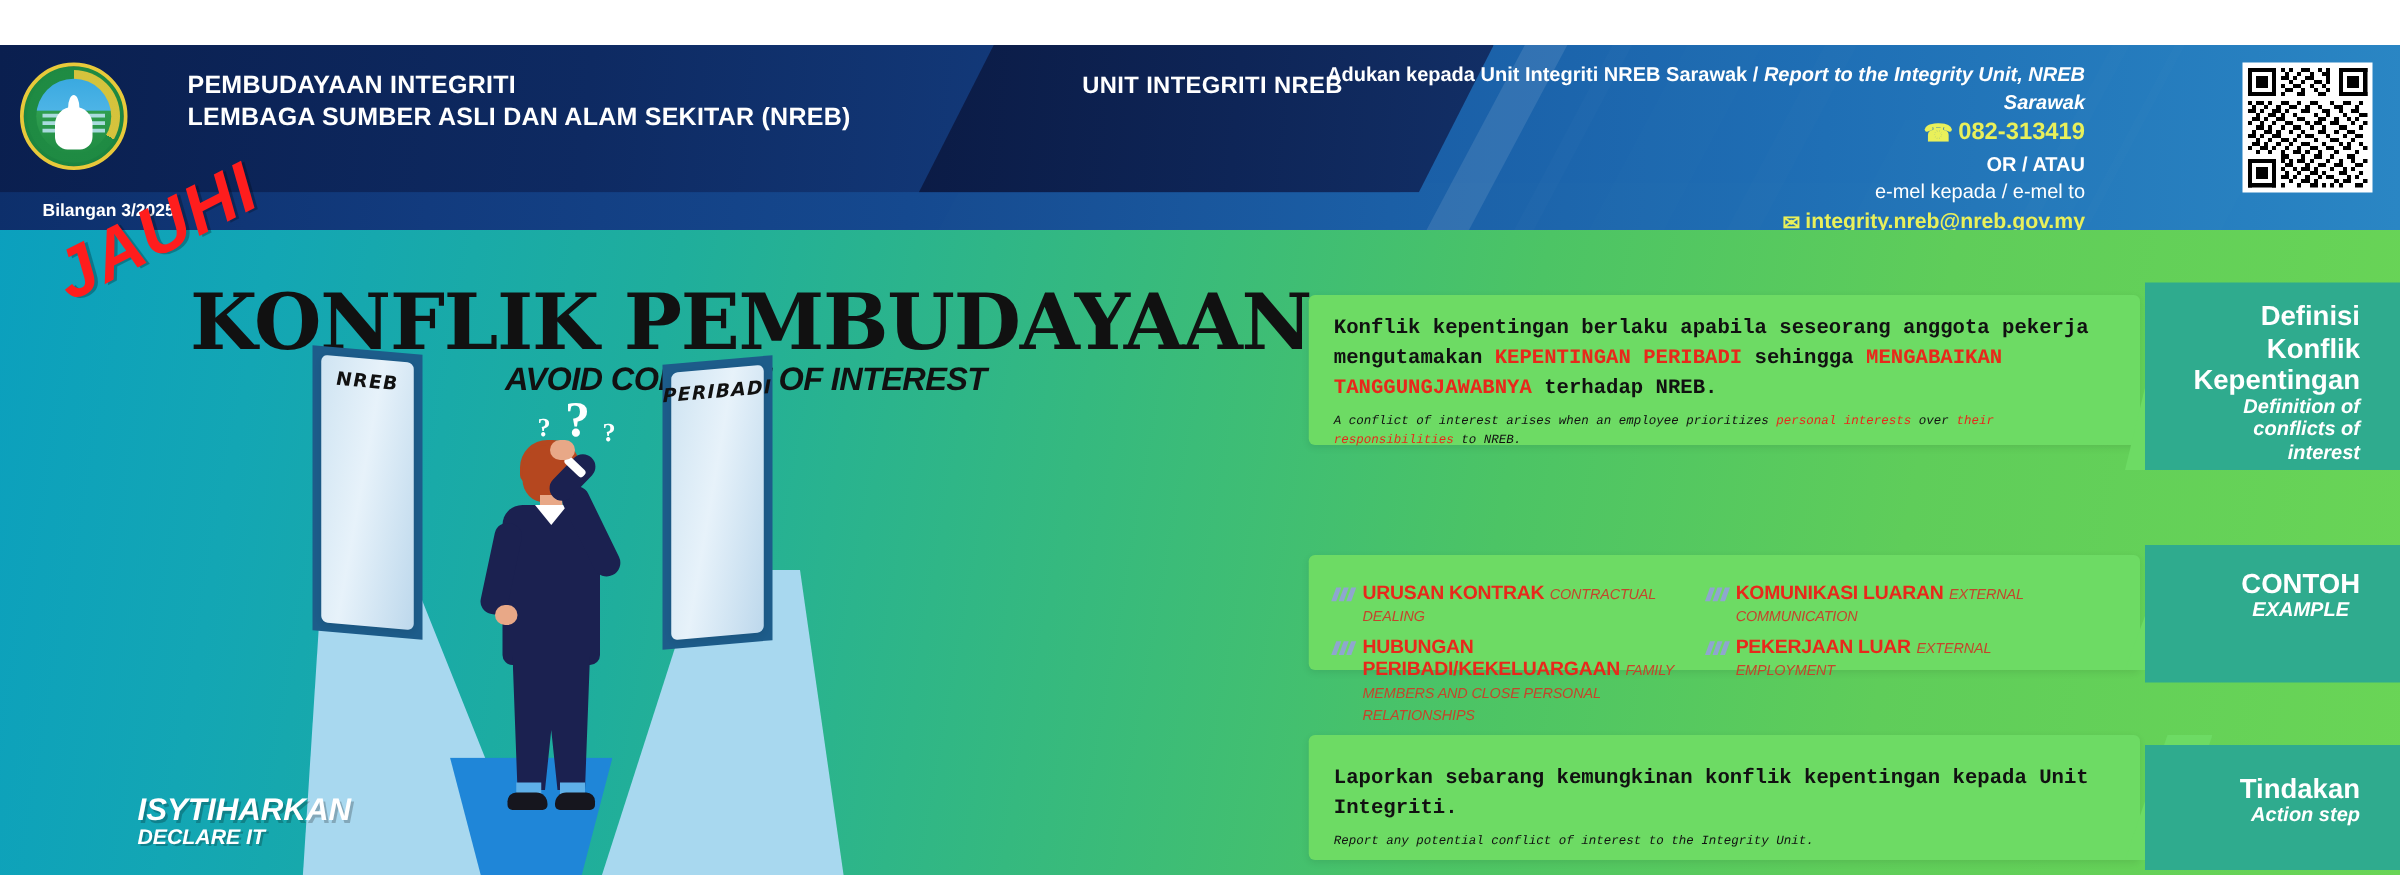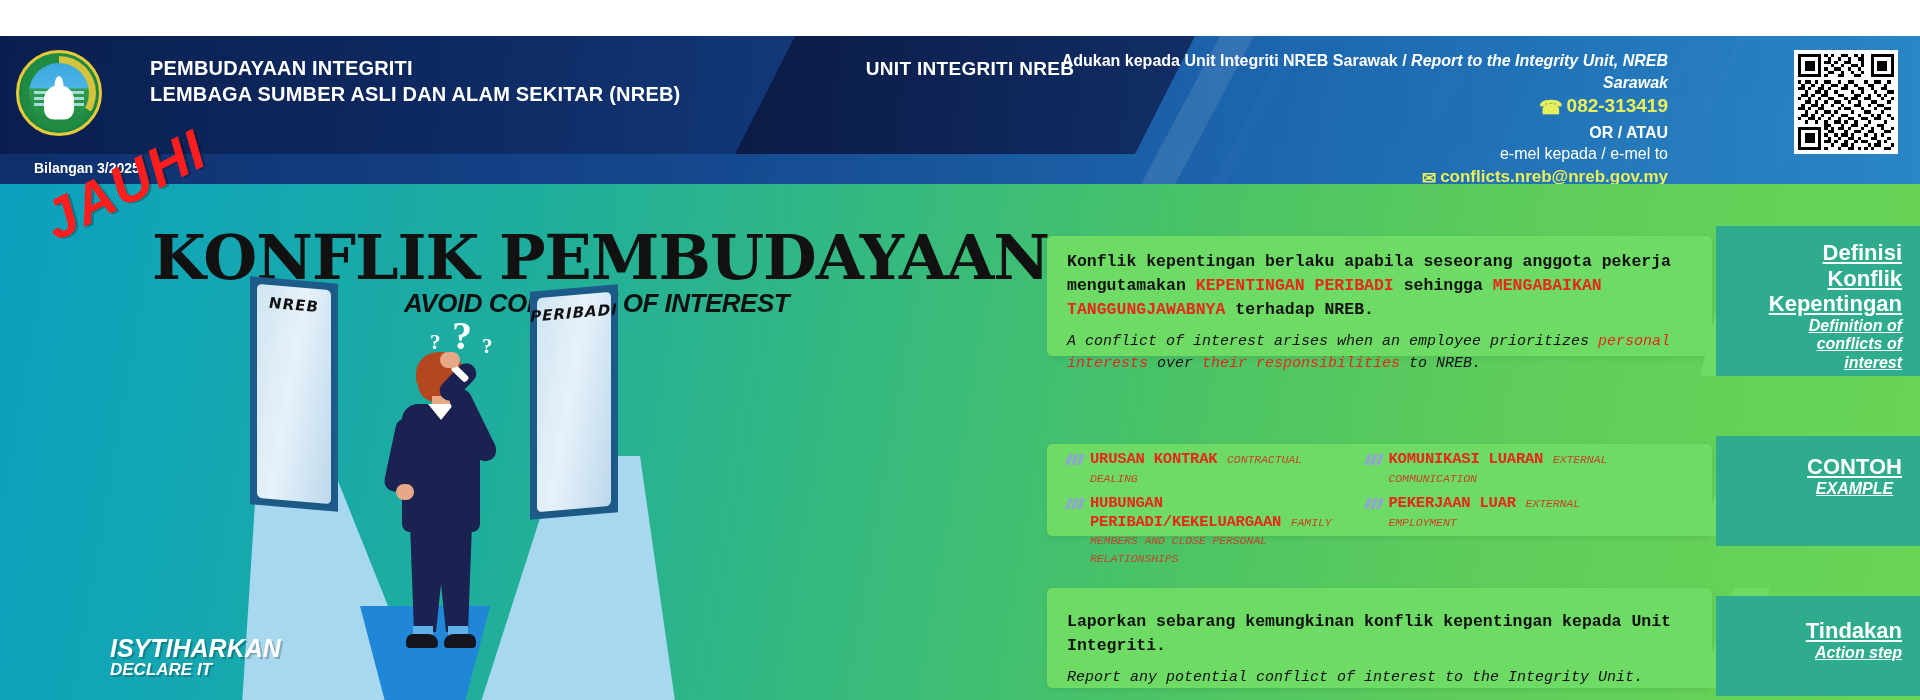--- a/index.html
+++ b/index.html
@@ -120,35 +120,35 @@
 
   
   .panel{position:absolute;background:#6ddb64;border-radius:5px;box-shadow:0 2px 6px rgba(0,0,0,.08);}
   .p1{left:1047px;top:200px;width:665px;height:120px;}
   .p2{left:1047px;top:408px;width:665px;height:92px;}
   .p3{left:1047px;top:552px;width:665px;height:100px;}
 
   .p-body{position:absolute;left:20px;right:16px;top:14px;font-family:Liberation Mono, monospace;}
   .ms{font-size:16.5px;font-weight:bold;color:#111;line-height:1.46;}
   .ms .red{color:#e8281b;}
-  .en{font-size:15px;font-style:italic;color:#111;line-height:1.45;margin-top:9px;}
+  .en{font-size:10px;font-style:italic;color:#111;line-height:1.45;margin-top:9px;}
   .en .red{color:#e8281b;}
 
-  .ex-grid{position:absolute;left:20px;top:6px;right:70px;display:flex;gap:22px;font-family:Liberation Mono, monospace;}
+  .ex-grid{position:absolute;left:20px;top:22px;right:70px;display:flex;gap:22px;}
   .ex-col{flex:1;}
   .ex-item{display:flex;align-items:flex-start;margin-bottom:7px;}
   .ex-bars{flex:0 0 auto;margin-right:7px;margin-top:4px;display:flex;gap:2px;transform:skewX(-20deg);}
   .ex-bars span{display:block;width:4px;height:11px;background:#8fa6cf;}
   .ex-tx .t{font-size:15.5px;font-weight:bold;color:#e8281b;line-height:1.15;letter-spacing:-.2px;}
   .ex-tx .s{font-size:11.5px;font-style:italic;color:#c4452b;line-height:1.2;margin-top:2px;letter-spacing:-.1px;}
 
   
   .tab{position:absolute;color:#fff;text-align:right;}
   .tab .bg{position:absolute;inset:0;background:#2fab8e;}
-  .tab .txt{position:absolute;right:18px;top:0;text-decoration:underline;}
+  .tab .txt{position:absolute;right:32px;top:0;}
   .tab .tn{font-size:22px;font-weight:bold;line-height:1.16;}
   .tab .te{font-size:16px;font-weight:bold;font-style:italic;line-height:1.18;}
 
   .t1{left:1716px;top:190px;width:204px;height:150px;}
   .t2{left:1716px;top:400px;width:204px;height:110px;}
   .t3{left:1716px;top:560px;width:204px;height:100px;}
 
   .lime-wedge{position:absolute;background:#6ddb64;}
 </style>
 </head>
@@ -189,21 +189,21 @@
 
     <div class="bilangan">Bilangan 3/2025</div>
 
     <div class="hdr-center">UNIT INTEGRITI NREB</div>
 
     <div class="hdr-right">
       <div class="r1"><span>Adukan kepada Unit Integriti NREB Sarawak  /  </span><em>Report to the Integrity Unit, NREB Sarawak</em></div>
       <div class="phone"><span class="ico">☎</span><span>082-313419</span></div>
       <div class="or">OR / ATAU</div>
       <div class="emel">e-mel kepada / e-mel to</div>
-      <div class="mail"><span class="ico">✉</span><span>conflicts.nreb@nreb.gov.my</span></div>
+      <div class="mail"><span class="ico">✉</span><span>integrity.nreb@nreb.gov.my</span></div>
 
     </div>
 
     <div class="qr">
       <svg width="96" height="96" viewBox="0 0 29 29" shape-rendering="crispEdges">
         <rect width="29" height="29" fill="#fff"></rect>
         <g fill="#000">
           <rect x="0" y="0" width="7" height="1"></rect>
             <rect x="0" y="6" width="7" height="1"></rect>
           <rect x="0" y="0" width="1" height="7"></rect>

